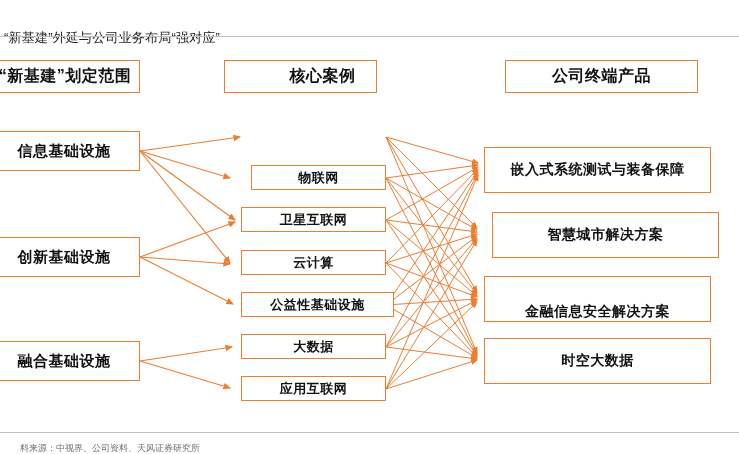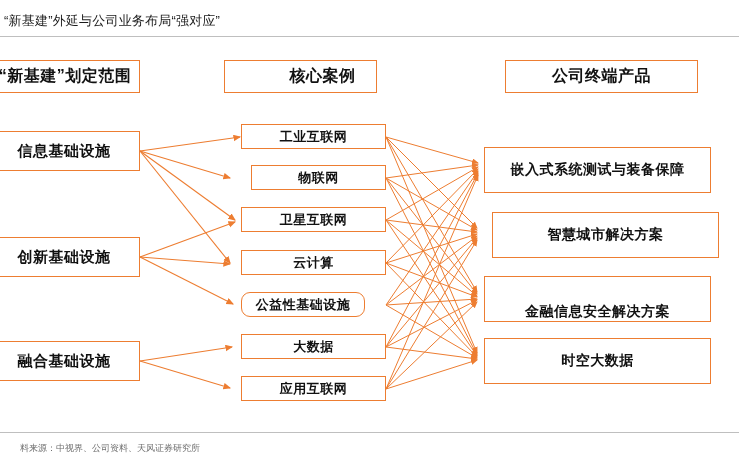--- a/index.html
+++ b/index.html
@@ -16,21 +16,21 @@
   }
   #stage {
     position: absolute;
     left: 0; top: 0;
     width: 739px;
     height: 454px;
   }
   .title-bar {
     position: absolute;
     left: 0;
-    top: 12px;
+    top: 29px;
     width: 739px;
     font-size: 13px;
     color: #1a1a1a;
     letter-spacing: 0.2px;
   }
   .title-bar .title-text {
     display: inline-block;
     padding-left: 4px;
   }
   .title-rule {
@@ -180,33 +180,30 @@
   <div class="box cat-box" style="left:-12px; top:131px; width:152px;">
     <span>信息基础设施</span>
   </div>
   <div class="box cat-box" style="left:-12px; top:237px; width:152px;">
     <span>创新基础设施</span>
   </div>
   <div class="box cat-box" style="left:-12px; top:341px; width:152px;">
     <span>融合基础设施</span>
   </div>
 
-  <div class="box mid-box" style="left:241px; top:124px; width:145px;">
-    <span>工业互联网</span>
-  </div>
   <div class="box mid-box" style="left:251px; top:165px; width:135px;">
     <span>物联网</span>
   </div>
   <div class="box mid-box" style="left:241px; top:207px; width:145px;">
     <span>卫星互联网</span>
   </div>
   <div class="box mid-box" style="left:241px; top:250px; width:145px;">
     <span>云计算</span>
   </div>
-  <div class="box mid-box" style="left:241px; top:292px; width:124px;border-radius:9px;">
+  <div class="box mid-box" style="left:241px; top:292px; width:153px;">
     <span>公益性基础设施</span>
   </div>
   <div class="box mid-box" style="left:241px; top:334px; width:145px;">
     <span>大数据</span>
   </div>
   <div class="box mid-box" style="left:241px; top:376px; width:145px;">
     <span>应用互联网</span>
   </div>
 
   <div class="box prod-box" style="left:484px; top:147px; width:227px;">

